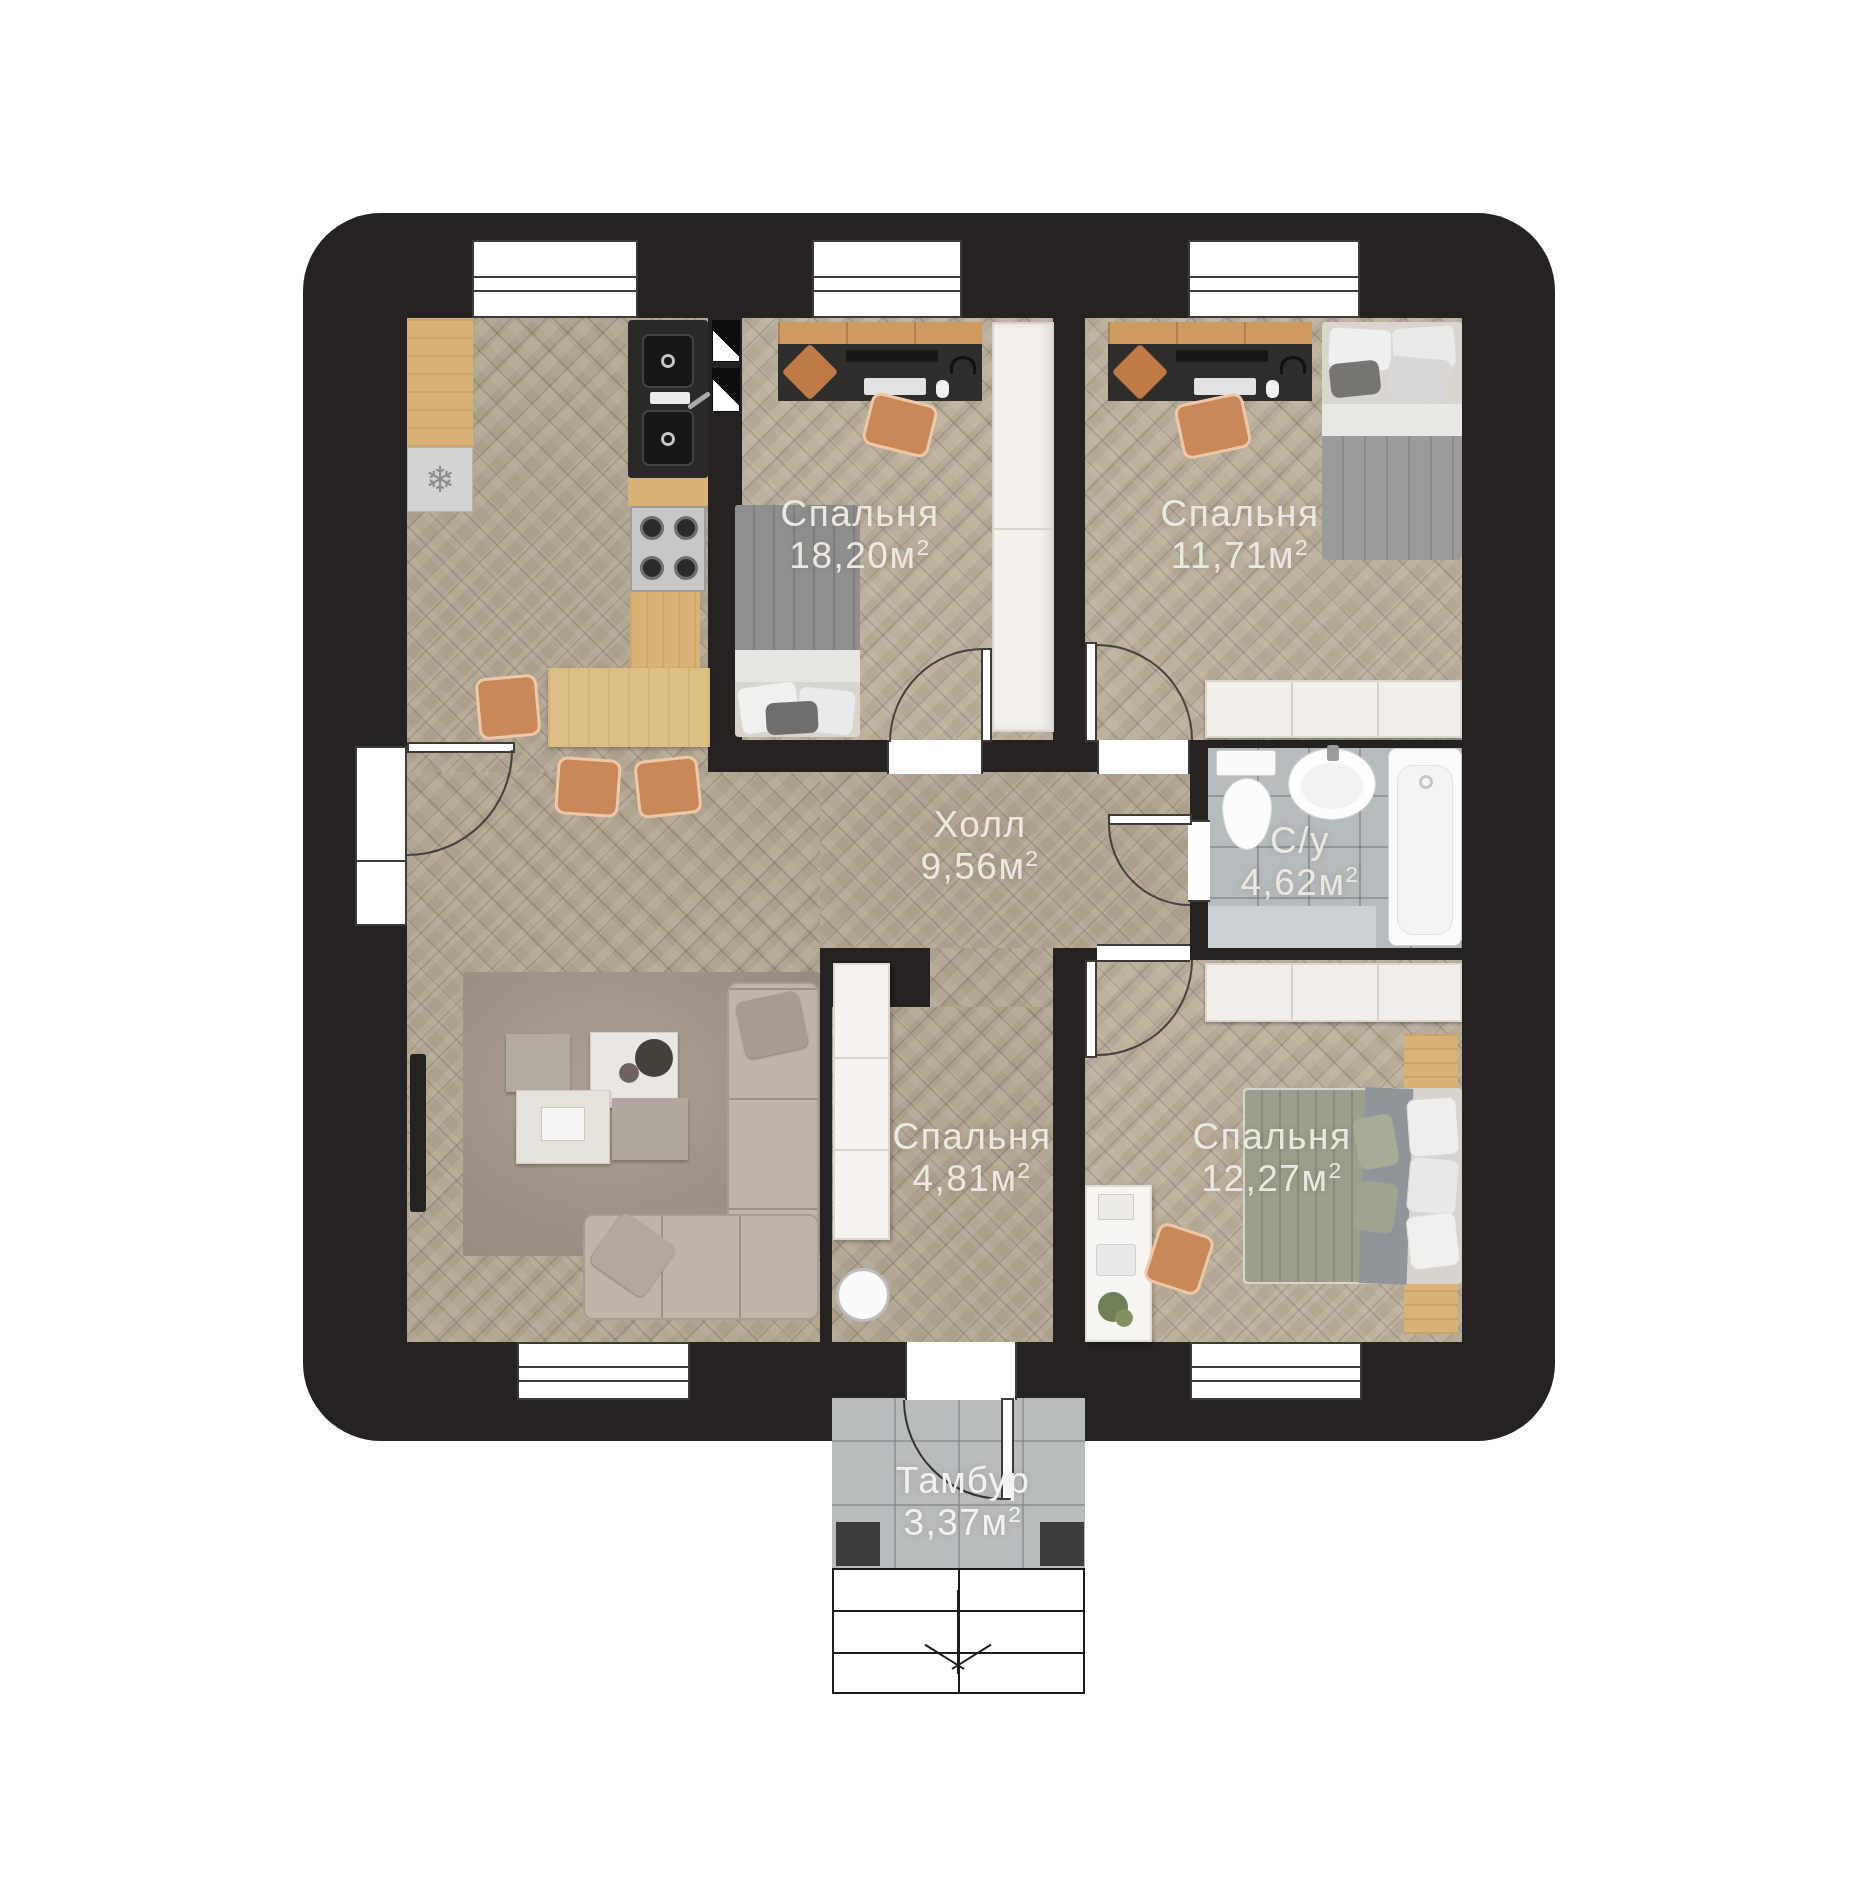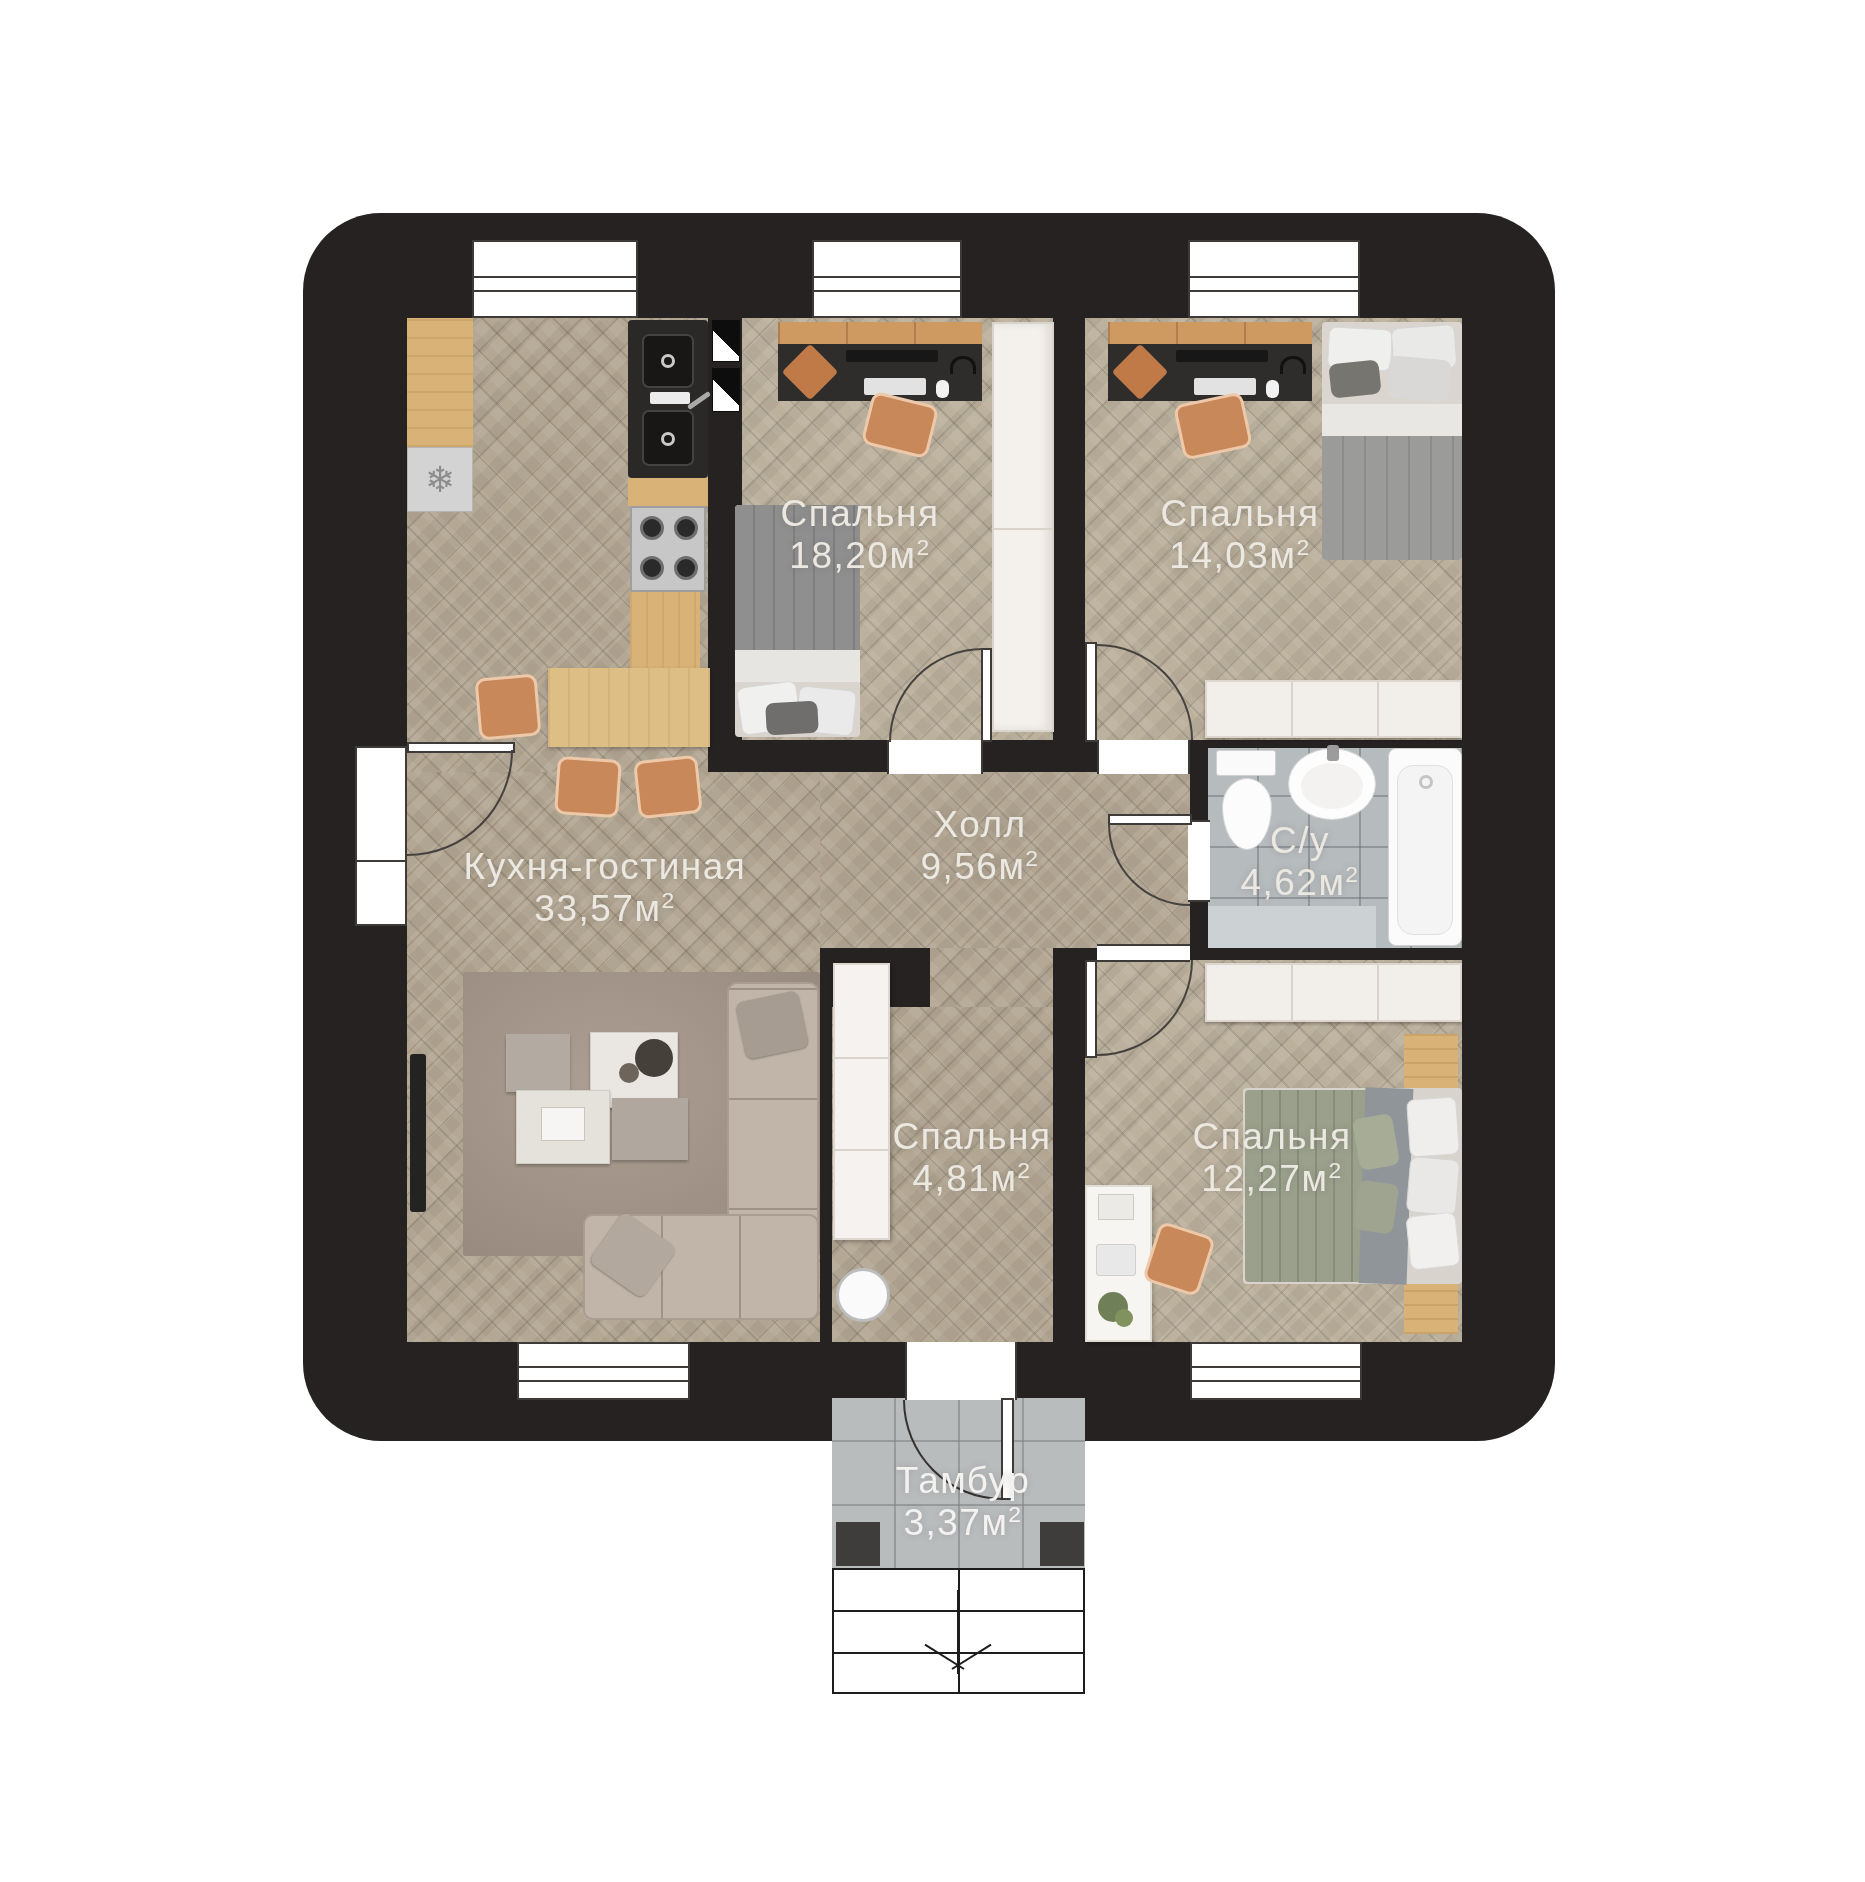--- a/index.html
+++ b/index.html
@@ -236,31 +236,27 @@
     <div class="abs pil" style="left:113px;top:94px;width:40px;height:50px;background:#9fa490;transform:rotate(8deg);"></div>
   </div>
   <div class="abs" style="left:1085px;top:1185px;width:67px;height:157px;background:#f7f5f2;border:2px solid #e0dcd6;box-sizing:border-box;box-shadow:2px 2px 4px rgba(0,0,0,.2);">
     <div class="abs" style="left:11px;top:7px;width:36px;height:26px;background:#eceae6;border:1px solid #cfcbc5;box-sizing:border-box;"></div>
     <div class="abs" style="left:9px;top:57px;width:40px;height:32px;background:#e8e8e8;border:1px solid #cfcfcf;border-radius:3px;box-sizing:border-box;"></div>
     <div class="abs" style="left:11px;top:105px;width:30px;height:30px;background:#6f7f57;border-radius:50%;"></div>
     <div class="abs" style="left:28px;top:122px;width:18px;height:18px;background:#82925f;border-radius:50%;"></div>
   </div>
   <div class="abs chair" style="left:1150px;top:1228px;width:58px;height:62px;transform:rotate(18deg);"></div>
 
-  <div class="rlabel" style="left:605px;top:888px;">
-    <div>Кухня-гостиная</div>
-    <div><span>33,57</span><span>м</span><sup>2</sup></div>
-  </div>
   <div class="rlabel" style="left:860px;top:535px;">
     <div>Спальня</div>
     <div><span>18,20</span><span>м</span><sup>2</sup></div>
   </div>
   <div class="rlabel" style="left:1240px;top:535px;">
     <div>Спальня</div>
-    <div><span>14,03</span><span>м</span><sup>2</sup></div>
+    <div><span>11,71</span><span>м</span><sup>2</sup></div>
   </div>
   <div class="rlabel" style="left:980px;top:846px;">
     <div>Холл</div>
     <div><span>9,56</span><span>м</span><sup>2</sup></div>
   </div>
   <div class="rlabel" style="left:1300px;top:862px;">
     <div>С/у</div>
     <div><span>4,62</span><span>м</span><sup>2</sup></div>
   </div>
   <div class="rlabel" style="left:972px;top:1158px;">

